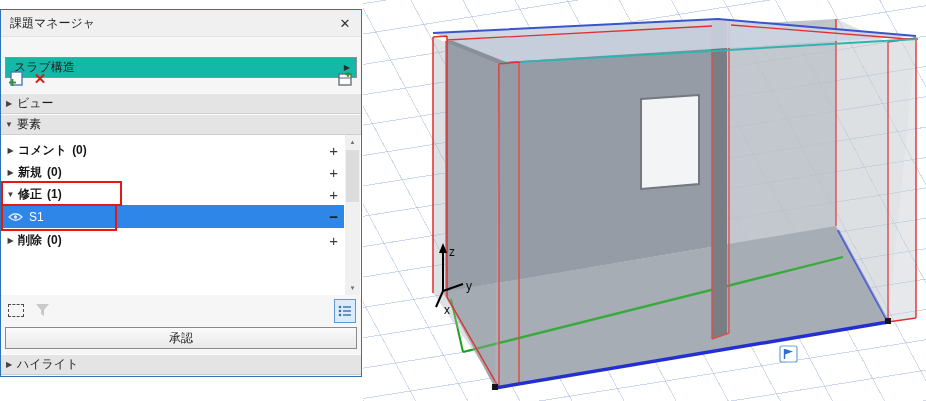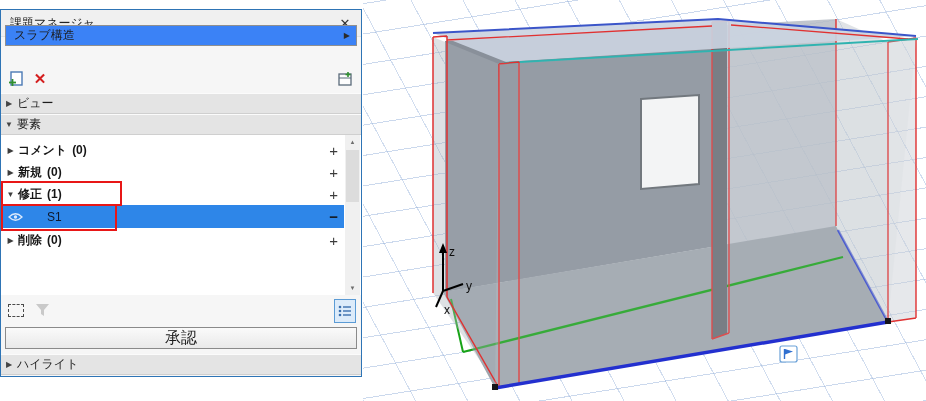--- a/index.html
+++ b/index.html
@@ -23,22 +23,22 @@
     position:absolute; left:0; top:9px; width:362px; height:368px;
     background:#f6f6f6; border:1px solid #2e74b5;padding-left:12px;
   }
   .titlebar { position:absolute; left:0; top:0; right:0; height:27px;
     background:#f0f0f0; border-bottom:1px solid #e2e2e2; display:flex; align-items:center; }
   .titlebar .title { padding-left:9px; color:#222; }
   .close-btn { position:absolute; right:4px; top:3px; width:24px; height:21px;
     background:transparent; border:none; font-size:13px; color:#333; cursor:pointer;
     font-family:inherit; }
 
-  .selector { position:absolute; left:4px; right:4px; top:15px; height:21px;
-    background:#3b82f6; border:1px solid #8f8f8f; display:flex; align-items:center;text-align:right; }
+  .selector { position:absolute; left:4px; right:4px; top:47px; height:21px;
+    background:#14b8a6; border:1px solid #8f8f8f; display:flex; align-items:center;text-align:right; }
   .selector .val { padding-left:8px; }
   .selector .sel-arrow { margin-left:auto; padding-right:6px; font-size:8px; color:#2b2b2b; }
 
   .toolbar { position:absolute; left:0; right:0; top:56px; height:28px; }
   .tb-icon { position:absolute; top:3px; width:20px; height:20px; display:flex;
     align-items:center; justify-content:center; cursor:pointer; }
   .tb-add { left:5px; }
   .tb-del { left:29px; color:#d41f1f; font-weight:bold; font-size:15px; }
   .tb-right { right:6px; }
 
@@ -52,21 +52,21 @@
 
   .tree { position:absolute; left:0; right:0; top:125px; height:160px; background:#ffffff; }
   .tree-row { position:absolute; left:2px; right:17px; height:22px;
     display:flex; align-items:center; cursor:pointer; }
   .tree-row .tri { width:15px; text-align:center; font-size:8px; color:#3d3d3d; }
   .tree-row .lbl { font-weight:bold; color:#161616; }
   .tree-row .cnt { font-weight:bold; color:#161616; margin-left:5px; }
   .tree-row .act { margin-left:auto; padding-right:6px; font-size:15px; color:#3c3c3c; }
   .row-0 { top:4px; } .row-1 { top:26px; } .row-2 { top:48px; }
   .row-3 { top:70px; height:23px; background:#2e86e8; color:#fff; }
-  .row-3 .lbl { font-weight:normal; color:#0f172a; margin-left:24px; }
+  .row-3 .lbl { font-weight:normal; color:#ffffff; margin-left:6px; }
   .row-3 .act { color:#14171d; font-weight:bold; }
   .row-3 .eye { margin-left:5px; display:flex; align-items:center; }
   .row-4 { top:94px; }
 
   .vscroll { position:absolute; right:1px; top:125px; width:15px; height:160px; background:#f0f0f0; }
   .vs-btn { position:absolute; left:0; width:15px; height:14px; background:#f0f0f0;
     font-size:6px; color:#6d6d6d; text-align:center; line-height:14px; cursor:pointer; }
   .vs-up { top:0; } .vs-down { bottom:0; }
   .vs-thumb { position:absolute; left:1px; top:15px; width:13px; height:52px; background:#dcdcdc; }
 
@@ -77,21 +77,21 @@
   .bottombar { position:absolute; left:0; right:0; top:287px; height:28px; }
   .bb-marquee { position:absolute; left:7px; top:7px; width:16px; height:13px;
     border:1px dashed #4a4a4a; cursor:pointer; }
   .bb-filter { position:absolute; left:33px; top:5px; cursor:default; }
   .bb-list { position:absolute; right:5px; top:2px; width:22px; height:24px;
     border:1px solid #5b9bd5; background:#dcebfa; display:flex; align-items:center;
     justify-content:center; cursor:pointer; }
 
   .approve { position:absolute; left:4px; right:4px; top:317px; height:22px;
     border:1px solid #8a8a8a; background:linear-gradient(#fafafa,#e9e9e9);
-    font-family:Liberation Mono, monospace; font-size:16px; color:#1c1c1c; cursor:pointer; }
+    font-family:Liberation Mono, monospace; font-size:12px; color:#1c1c1c; cursor:pointer; }
 </style>
 </head>
 <body>
 
 <div class="page">
 
   <div class="viewport">
     <svg class="scene" width="563" height="401" viewBox="363 0 563 401">
 
       <polygon points="445,41 712,26 712,247 445,292" fill="#89909a"></polygon>

